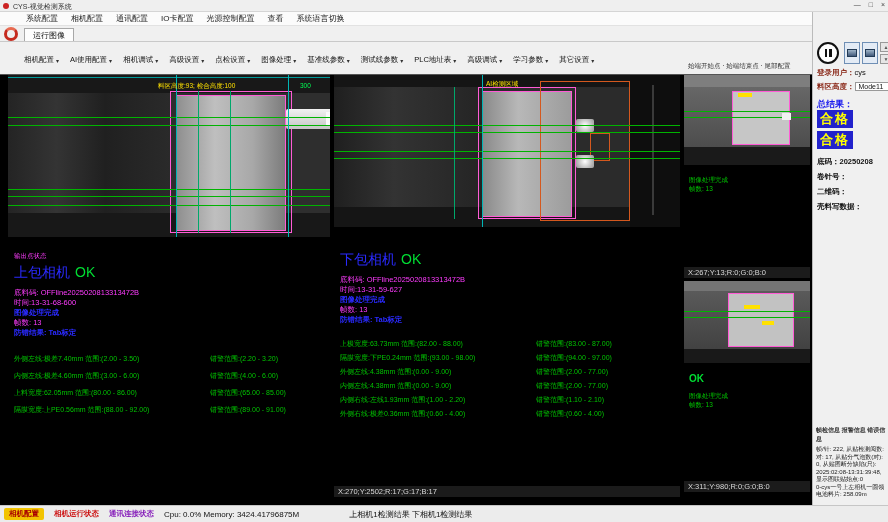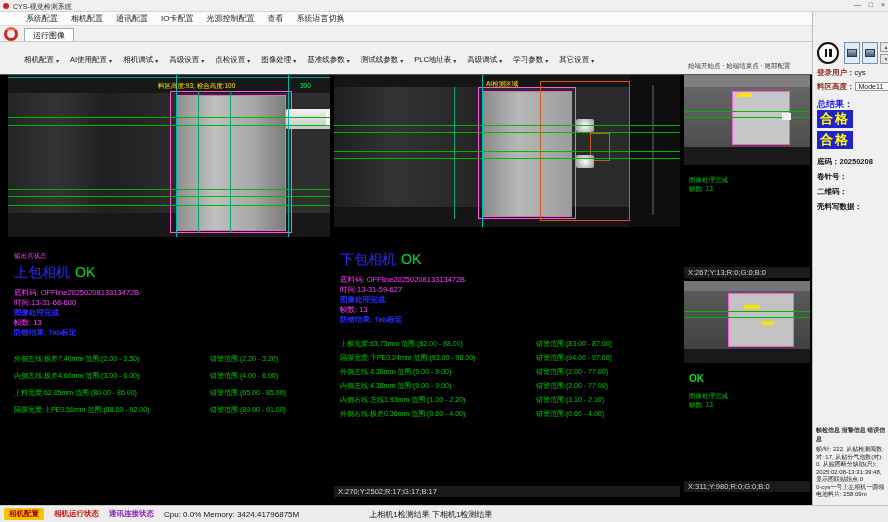--- a/index.html
+++ b/index.html
@@ -85,21 +85,21 @@
   .infoblock{position:absolute;left:3px;top:414px;right:2px}
   .infoheader{font-size:6px;font-weight:bold;color:#333;margin-bottom:2px}
   .iline{font-size:6px;color:#222;line-height:7.5px}
 
   
   .taskbar{left:0;top:505px;width:888px;height:17px;background:#ececec;border-top:1px solid #c6c6c6;display:flex;align-items:center;gap:10px;padding-left:4px;font-size:8px;color:#111}
   .hb{background:#f2c400;color:#a80000;font-weight:bold;padding:1px 5px;border-radius:2px;font-size:7.5px}
   .camst{color:#cc1111;font-weight:bold;font-size:7.5px}
   .commst{color:#8822bb;font-weight:bold;font-size:7.5px}
   .cpu{color:#111}
-  .res{color:#111;margin-left:60px}
+  .res{color:#111;margin-left:40px}
 </style>
 </head>
 <body>
 
 <div class="titlebar abs">
   <span class="appdot"></span>
   <span class="title">CYS-视觉检测系统</span>
   <div class="winctl">
     <span>—</span>
     <span>□</span>

